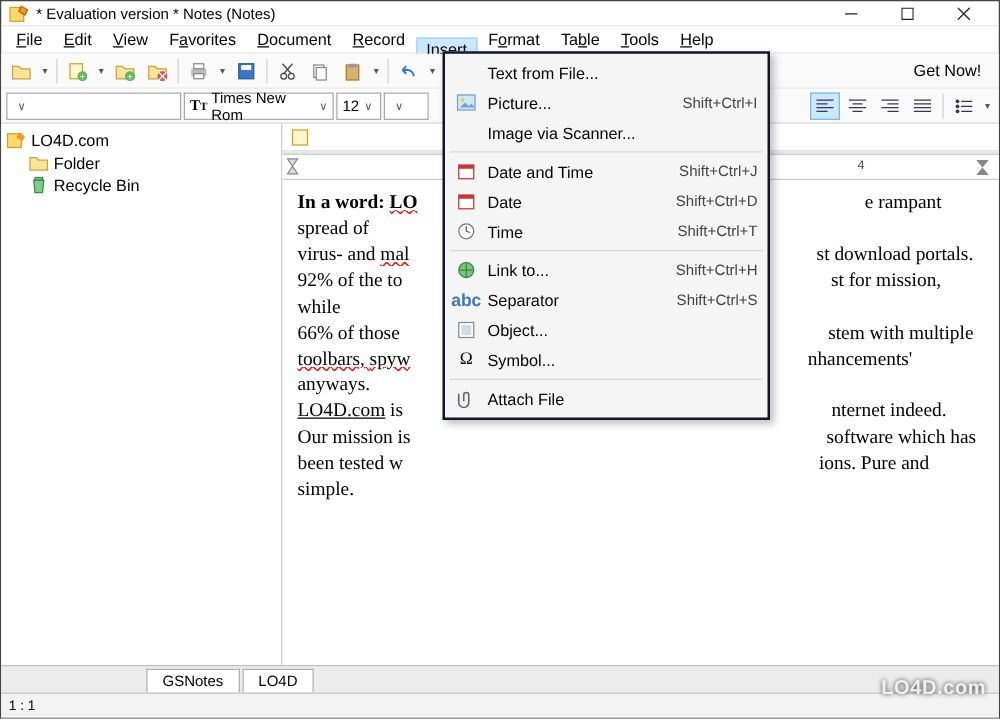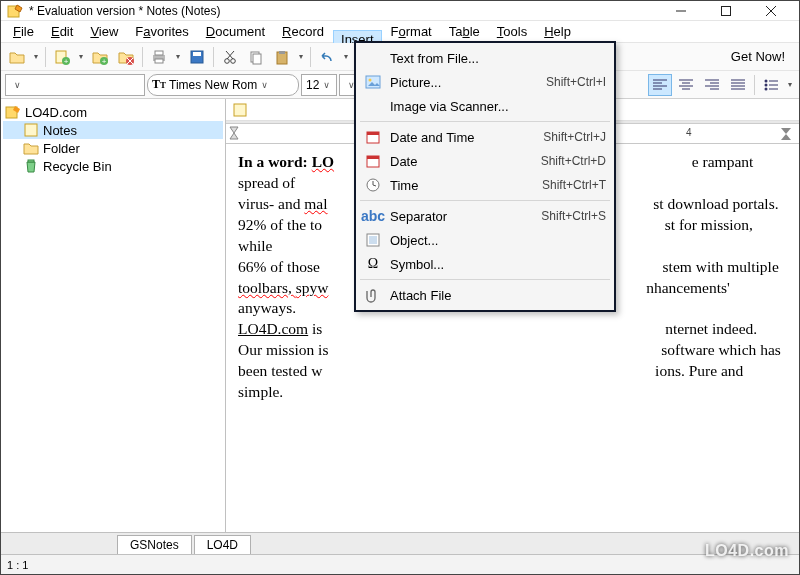--- a/index.html
+++ b/index.html
@@ -22,21 +22,21 @@
   
   .toolbar { height: 28px; display: flex; align-items: center; padding: 0 4px; gap: 2px; border-bottom: 1px solid #e5e5e5; background: #fafafa; }
   .tbtn { width: 24px; height: 24px; display: flex; align-items: center; justify-content: center; border: 1px solid transparent; }
   .tsep { width: 1px; height: 20px; background: #d0d0d0; margin: 0 2px; }
   .tdrop { width: 10px; font-size: 8px; color: #555; text-align: center; }
   .getnow { margin-left: auto; padding: 0 10px; font-size: 13px; }
 
   .toolbar2 { height: 28px; display: flex; align-items: center; padding: 0 4px; gap: 2px; border-bottom: 1px solid #d0d0d0; background: #fafafa; }
   .combo { height: 22px; border: 1px solid #aaa; background: #fff; display: flex; align-items: center; padding: 0 4px; font-size: 12px; }
   .combo .arrow { margin-left: 4px; font-size: 9px; color: #555; }
-  .fontname { width: 152px; border-radius: 10px; }
+  .fontname { width: 120px; }
   .fontsize { width: 36px; }
   .styleblock { width: 140px; }
   .colorblock { width: 36px; }
   .alignbtn { width: 24px; height: 22px; display:flex; align-items:center; justify-content:center; border: 1px solid transparent; }
   .alignbtn.pressed { background: #cce8ff; border:1px solid #7ab7e8; }
 
   
   .main { flex: 1; display: flex; min-height: 0; }
   .tree { width: 225px; border-right: 1px solid #c0c0c0; padding: 4px 2px; background: #fff; }
   .tree-row { display: flex; align-items: center; gap: 4px; padding: 1px 2px; font-size: 13px; }
@@ -298,28 +298,20 @@
 
     <div class="tree">
       <div class="tree-row">
         <span class="ic">
             <svg width="16" height="16">
               <rect x="1" y="3" width="11" height="11" fill="#ffd96b" stroke="#c9a227"></rect>
               <path d="M10 2 l5 3 -2 4 -5-3 z" fill="#f39a1e"></path>
             </svg>
           </span>
         <span>LO4D.com</span>
-      </div>
-      <div class="tree-row indent selected">
-        <span class="ic">
-            <svg width="16" height="16">
-              <rect x="2" y="2" width="12" height="12" fill="#fff7cc" stroke="#c9a227"></rect>
-            </svg>
-          </span>
-        <span>Notes</span>
       </div>
       <div class="tree-row indent">
         <span class="ic">
             <svg width="16" height="16">
               <path d="M1 4h5l2 2h7v8H1z" fill="#ffe39a" stroke="#caa13a"></path>
             </svg>
           </span>
         <span>Folder</span>
       </div>
       <div class="tree-row indent">
@@ -442,20 +434,30 @@
             <line x1="8" y1="8" x2="8" y2="4" stroke="#555"></line>
             <line x1="8" y1="8" x2="11" y2="9" stroke="#555"></line>
           </svg>
         </span>
       <span class="mi-label">Time</span>
       <span class="mi-accel">Shift+Ctrl+T</span>
     </div>
     <div class="msep"></div>
     <div class="item">
       <span class="mi-icon">
+          <svg width="16" height="16">
+            <circle cx="8" cy="8" r="6" fill="#7cc57c" stroke="#3a8a45"></circle>
+            <path d="M2 8h12M8 2v12" stroke="#3a8a45"></path>
+          </svg>
+        </span>
+      <span class="mi-label">Link to...</span>
+      <span class="mi-accel">Shift+Ctrl+H</span>
+    </div>
+    <div class="item">
+      <span class="mi-icon">
           <span style="color:#3b78c4; font-size:14px; font-weight:bold;">abc</span>
         </span>
       <span class="mi-label">Separator</span>
       <span class="mi-accel">Shift+Ctrl+S</span>
     </div>
     <div class="item">
       <span class="mi-icon">
           <svg width="16" height="16">
             <rect x="2" y="2" width="12" height="12" fill="#fff" stroke="#888"></rect>
             <rect x="4" y="4" width="8" height="8" fill="#cde"></rect>

